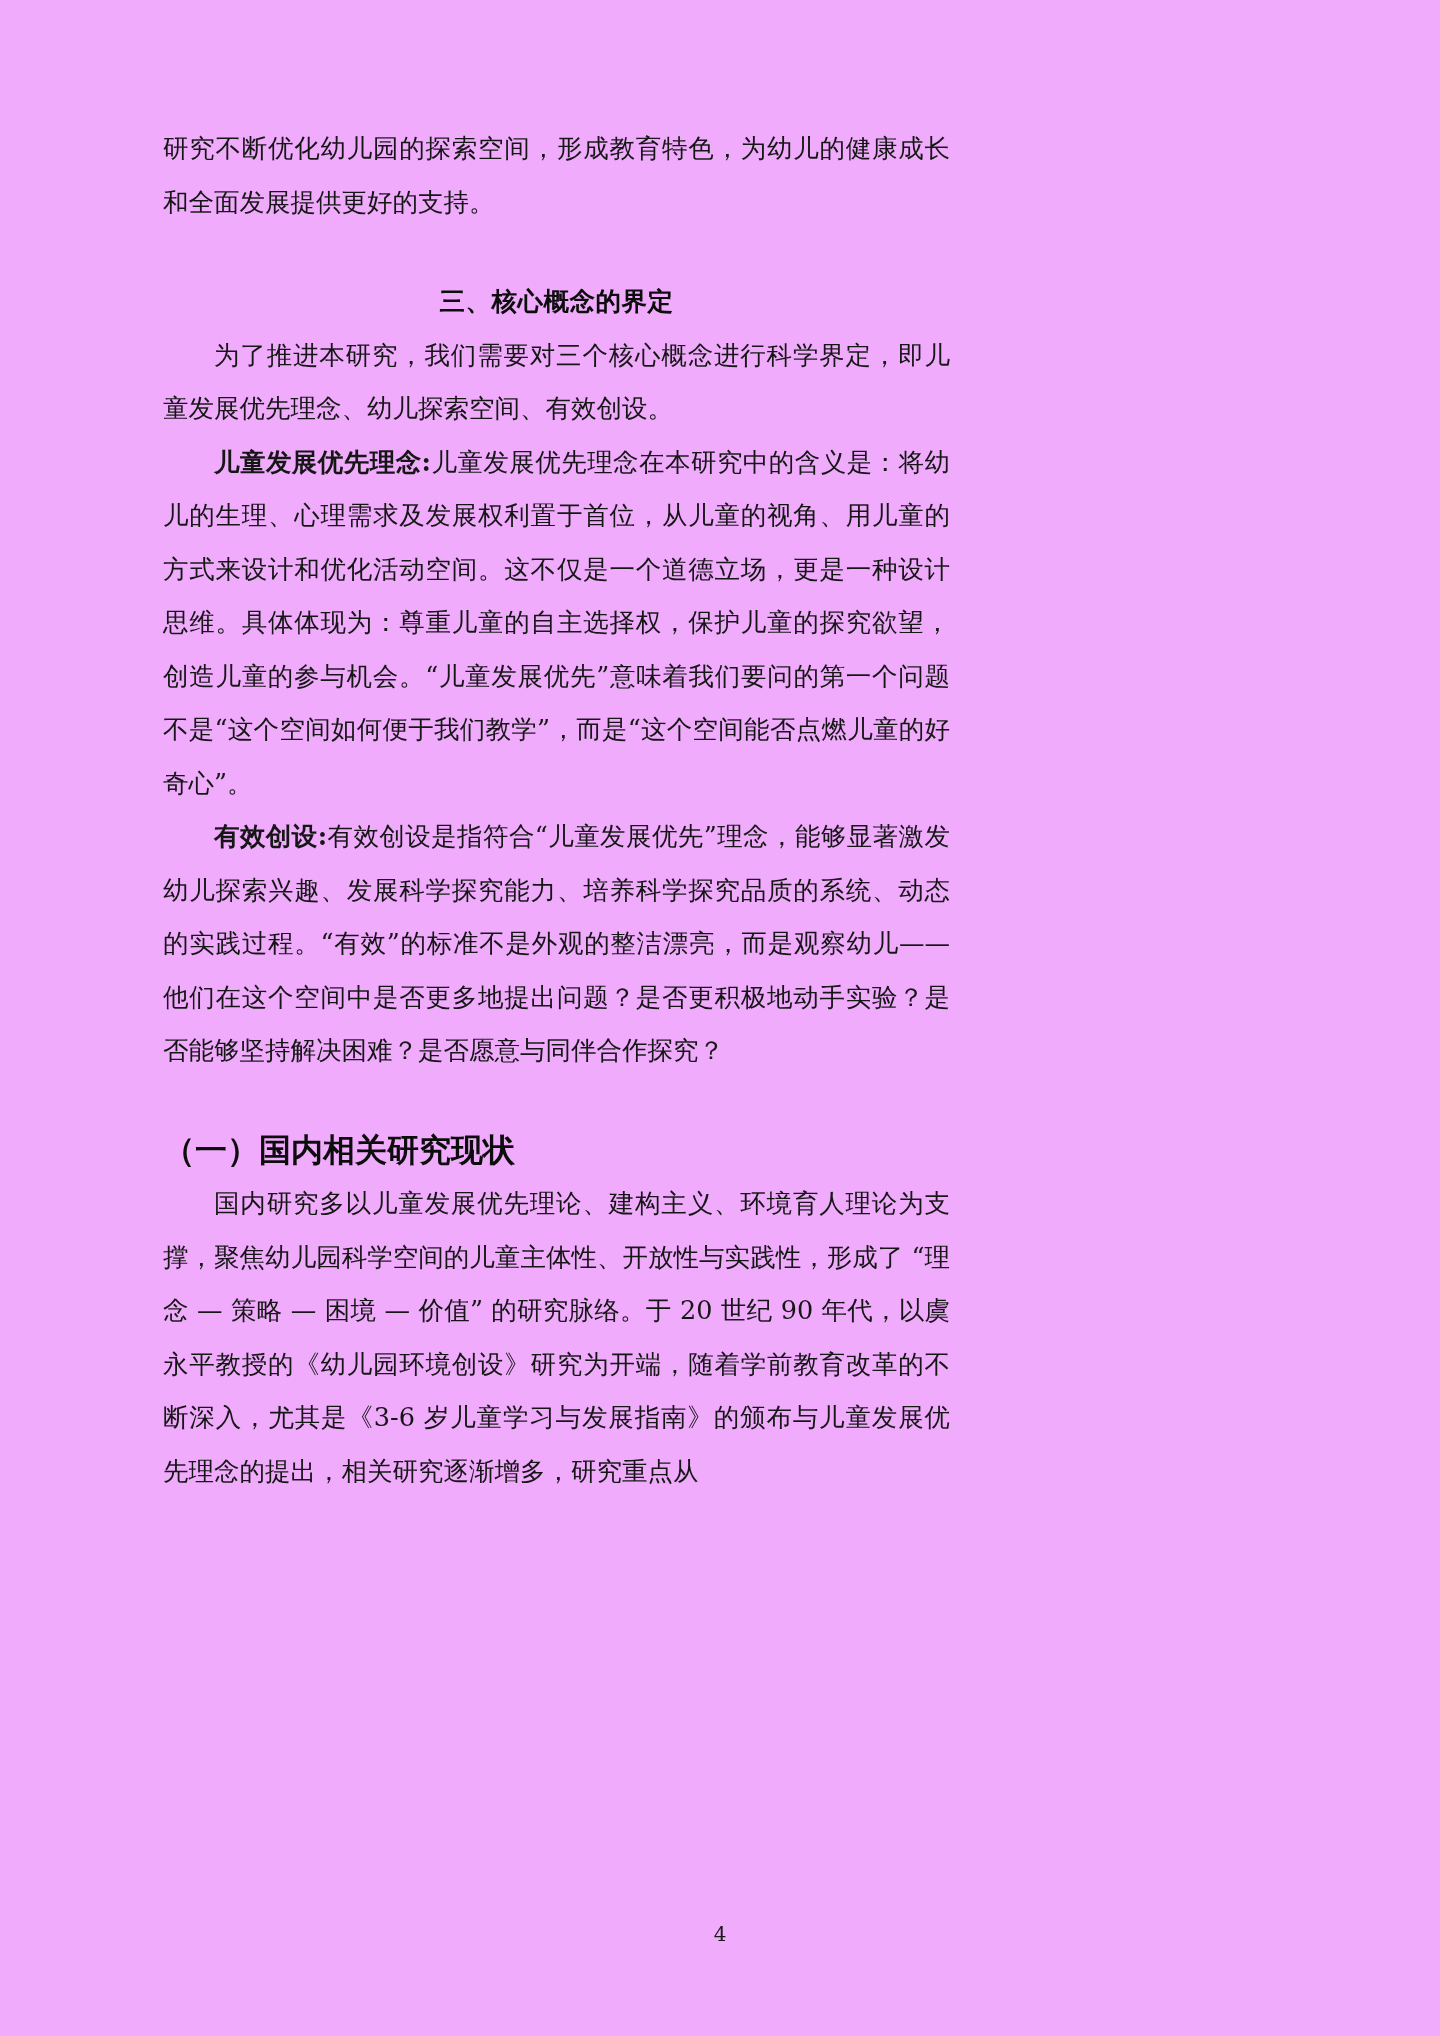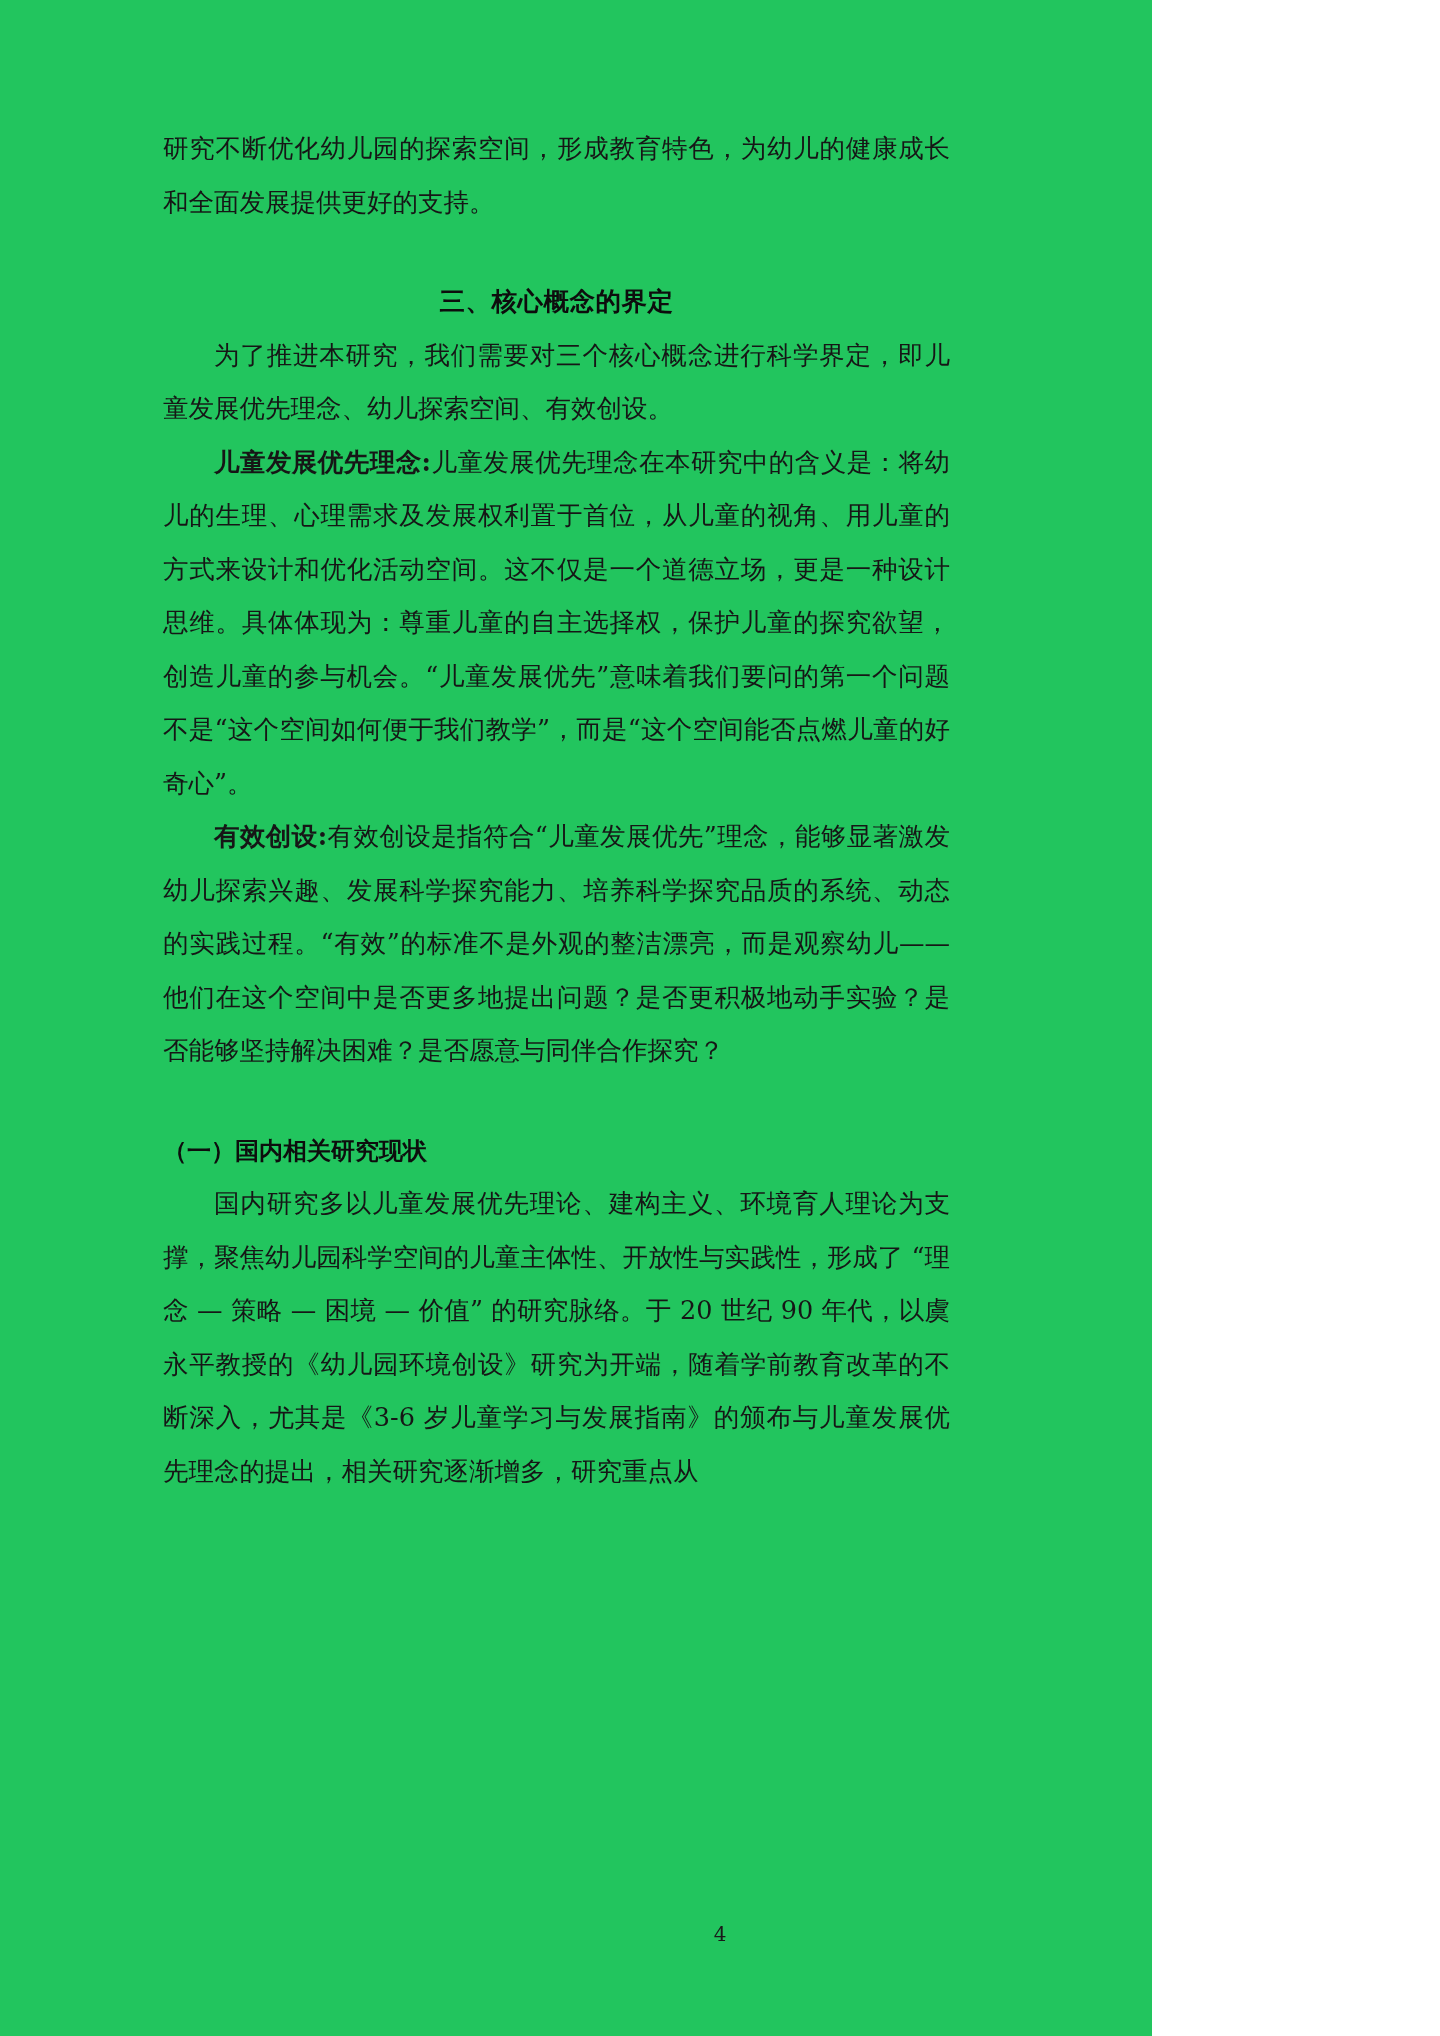--- a/index.html
+++ b/index.html
@@ -6,23 +6,23 @@
     margin: 0;
     padding: 0;
     background: #ffffff;
   }
   body {
     font-family: "DejaVu Serif", "Liberation Serif", serif;
     color: #1a1a1a;
   }
   .page {
     position: relative;
-    width: 1152px;
+    width: 1440px;
     height: 2036px;
-    background: #22c55e;
+    background: #f0abfc;
     box-sizing: border-box;
     overflow: hidden;
     text-decoration: underline;
   }
   .content {
     position: absolute;
     left: 163px;
     top: 122px;
     width: 787px;
   }
@@ -42,21 +42,21 @@
   .heading {
     font-size: 25.5px;
     line-height: 53.5px;
     font-weight: bold;
     margin: 0;
     color: #0d0d0d;
     letter-spacing: 0.5px;
     text-align: center;
   }
   .subheading {
-    font-size: 24px;
+    font-size: 32px;
     line-height: 53.5px;
     font-weight: bold;
     margin: 0;
     color: #0d0d0d;
   }
   .term {
     font-weight: bold;
   }
   .gap-md { height: 46px; }
   .pagenum {

